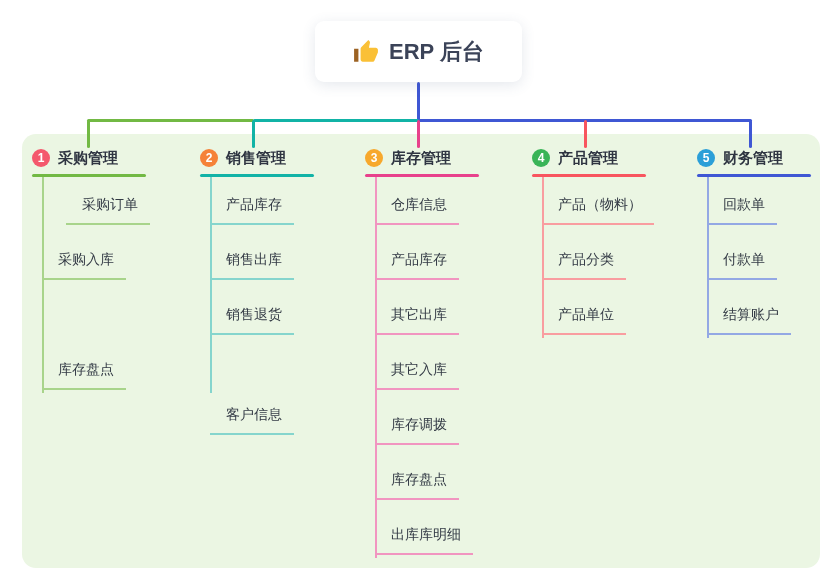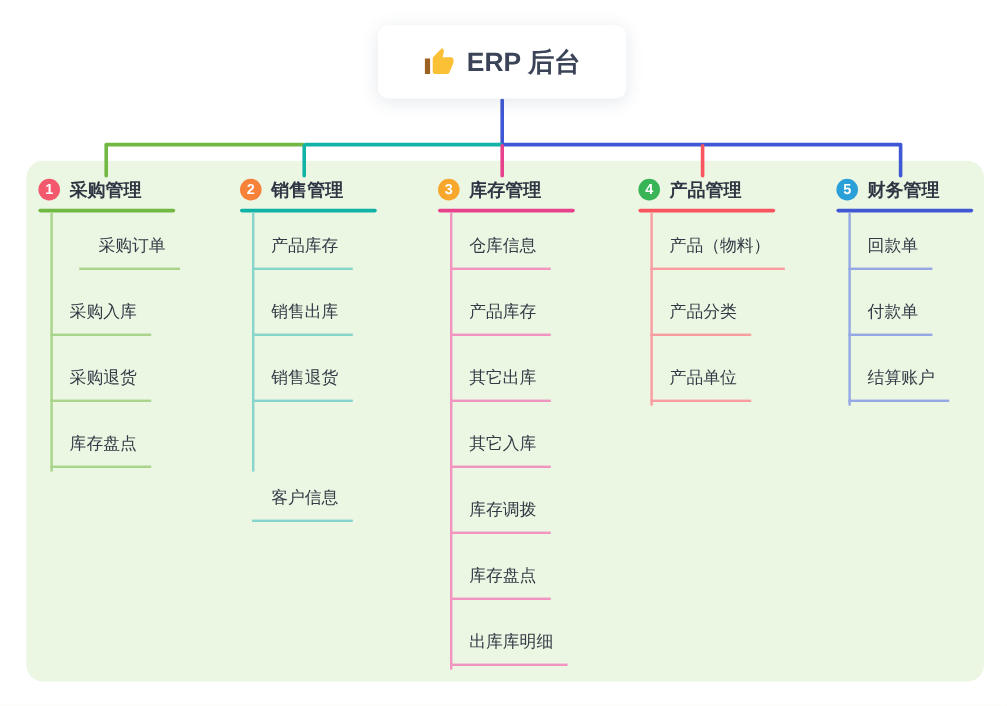--- a/index.html
+++ b/index.html
@@ -72,21 +72,20 @@
   </div>
 
   <div class="btitle" style="left:32px;">
     <span class="badge" style="background-color: rgb(244, 88, 109);">1</span>
     <span class="blabel">采购管理</span>
   </div>
   <div class="bline" style="left: 32px; width: 114px; background-color: rgb(114, 185, 68);"></div>
   <div class="trunk" style="left: 42px; top: 177px; height: 216px; background-color: rgb(168, 212, 139);"></div>
   <div class="child" style="left: 42px; top: 196px; border-bottom-color: rgb(168, 212, 139); margin-left: 24px;">采购订单</div>
   <div class="child" style="left: 42px; top: 251px; border-bottom-color: rgb(168, 212, 139);">采购入库</div>
-  <div class="child" style="left: 42px; top: 306px; border-bottom-color: rgb(168, 212, 139);">采购退货</div>
   <div class="child" style="left: 42px; top: 361px; border-bottom-color: rgb(168, 212, 139);">库存盘点</div>
 
   <div class="btitle" style="left:200px;">
     <span class="badge" style="background-color: rgb(245, 130, 56);">2</span>
     <span class="blabel">销售管理</span>
   </div>
   <div class="bline" style="left: 200px; width: 114px; background-color: rgb(17, 179, 166);"></div>
   <div class="trunk" style="left: 210px; top: 177px; height: 216px; background-color: rgb(133, 213, 205);"></div>
   <div class="child" style="left: 210px; top: 196px; border-bottom-color: rgb(133, 213, 205);">产品库存</div>
   <div class="child" style="left: 210px; top: 251px; border-bottom-color: rgb(133, 213, 205);">销售出库</div>

